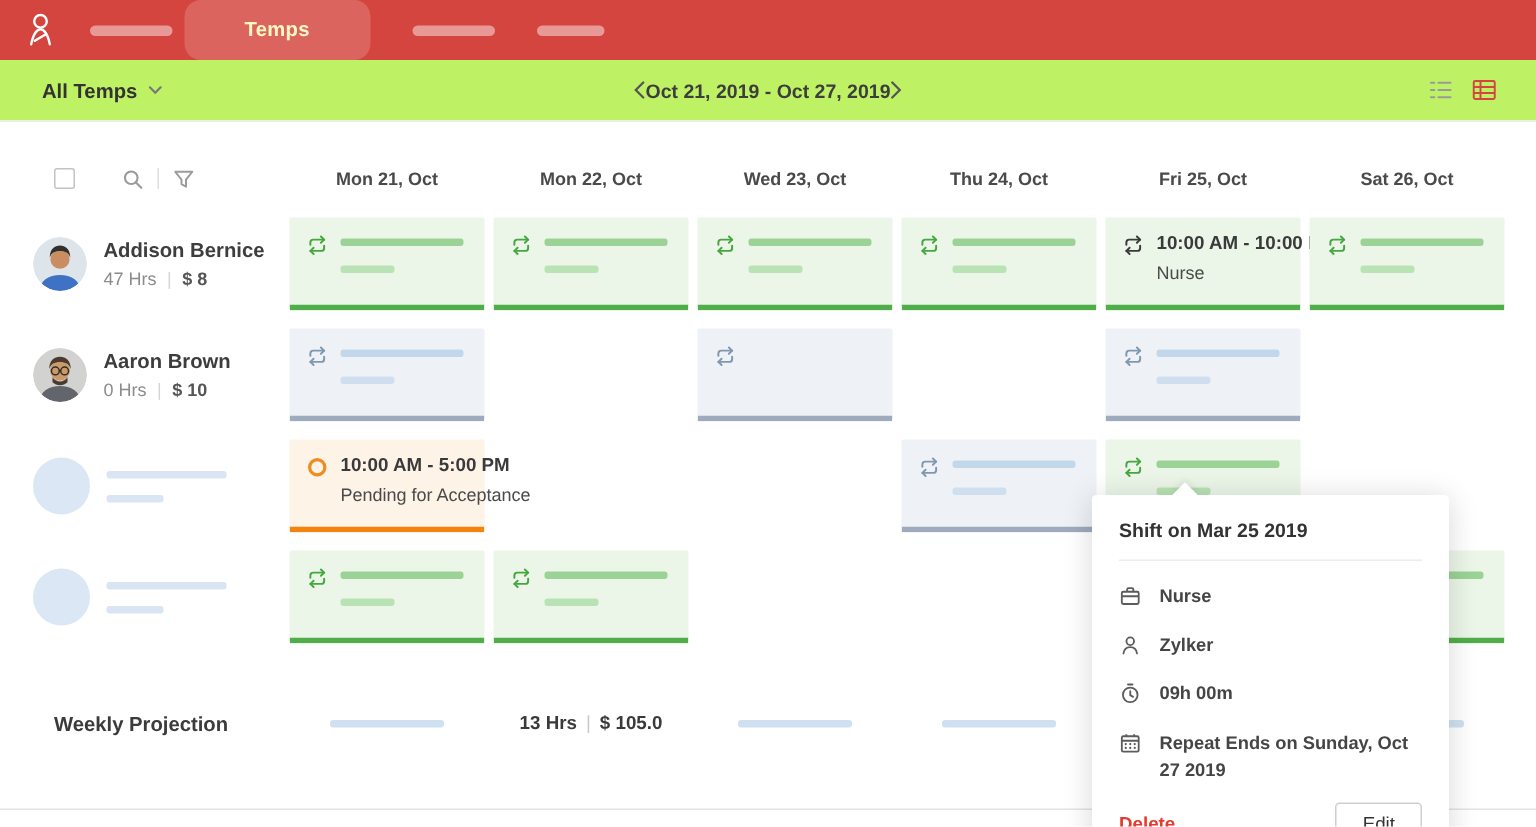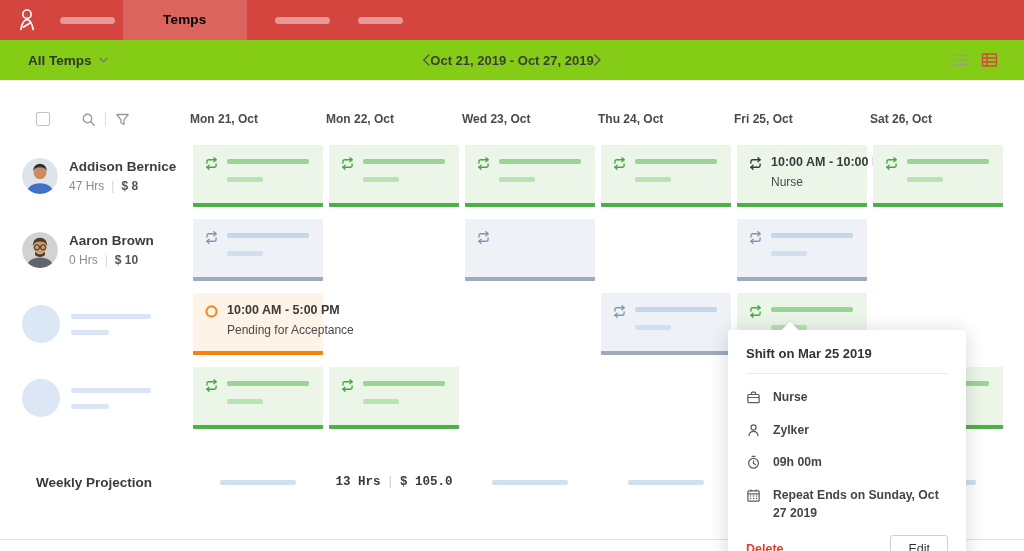--- a/index.html
+++ b/index.html
@@ -7,41 +7,41 @@
   body { font-family:"Liberation Sans", sans-serif; background:#fff; position:relative; color:#3d3d3d; }
 
   
   .topbar { height:40px; background:#d5453f; display:flex; align-items:center; }
   .logo { margin-left:14px; width:26px; height:26px; flex:none; }
   .nav-skel { height:7px; border-radius:4px; background:rgba(255,255,255,.45); flex:none; }
   .nav-skel.w1 { width:55px; margin-left:20px; }
   .nav-skel.w2 { width:55px; margin-left:28px; }
   .nav-skel.w3 { width:45px; margin-left:28px; }
   .top-tab { margin-left:8px; height:40px; line-height:40px; padding:0 40px; background:rgba(255,255,255,.17);
-             color:#000000; font-size:13.5px; font-weight:700; letter-spacing:.2px; cursor:pointer; }
+             color:#fef9c3; font-size:13.5px; font-weight:700; letter-spacing:.2px; cursor:pointer;border-radius:11px; }
 
   
-  .toolbar { height:41px; background:#84cc16; border-bottom:1px solid #ededed; display:flex; align-items:center; position:relative; }
+  .toolbar { height:41px; background:#bef264; border-bottom:1px solid #ededed; display:flex; align-items:center; position:relative; }
   .team-select { margin-left:28px; font-size:13.5px; font-weight:600; color:#333; display:flex; align-items:center; gap:7px; cursor:pointer; }
   .caret { width:9px; height:6px; }
   .date-nav { position:absolute; left:50%; transform:translateX(-50%); display:flex; align-items:center; }
   .date-nav .chev { width:8px; height:12px; cursor:pointer; }
   .date-range { font-size:13px; color:#3d3d3d; font-weight:600; }
   .view-icons { position:absolute; right:26px; display:flex; align-items:center; gap:12px; }
   .view-icons .vicon { width:17px; height:16px; cursor:pointer; }
 
   
   .grid-head, .g-row, .weekly { display:grid; grid-template-columns:190px repeat(6,136px); }
   .grid-head { margin-top:18px; height:40px; align-items:center; }
   .left-controls { display:flex; align-items:center; padding-left:36px; }
   .checkbox { width:14px; height:14px; border:1px solid #c3c3c3; border-radius:2px; background:#fff; cursor:pointer; }
   .lc-sep { width:1px; height:14px; background:#ddd; margin:0 9px; }
   .lc-icon { width:15px; height:15px; cursor:pointer; }
   .lc-icon.search { margin-left:31px; }
-  .col-head { font-size:12px; font-weight:700; color:#4a4a4a; }
+  .col-head { text-align:center; font-size:12px; font-weight:700; color:#4a4a4a; }
 
   .g-row { height:74px; }
   .emp-cell { display:flex; align-items:center; padding-left:22px; gap:11px; }
   .avatar { width:36px; height:36px; border-radius:50%; overflow:hidden; flex:none; }
   .avatar.ph { width:38px; height:38px; background:#dbe7f4; }
   .emp-name { font-size:13.5px; font-weight:700; color:#3d3d3d; }
   .emp-meta { font-size:12px; margin-top:5px; color:#8b8b8b; }
   .emp-meta .sep { color:#d5d5d5; margin:0 7px; }
   .emp-meta .rate { color:#555; font-weight:600; }
   .emp-skel .b1 { width:80px; height:5px; border-radius:2px; background:#d9e5f2; }
@@ -60,21 +60,21 @@
   .cell.green .sk1 { background:#9ad395; } .cell.green .sk2 { background:#b9e3b4; }
   .cell.blue  .sk1 { background:#c3d7ea; } .cell.blue  .sk2 { background:#cfdff0; }
   .sk1 { height:5px; width:82px; border-radius:2px; margin-top:4px; }
   .sk2 { height:5px; width:36px; border-radius:2px; margin-top:13px; }
   .ev1 { font-size:12.5px; font-weight:700; color:#3a3a3a; white-space:nowrap; }
   .ev2 { font-size:12px; color:#4a4a4a; margin-top:6px; white-space:nowrap; }
 
   
   .weekly { margin-top:24px; height:46px; align-items:center; }
   .weekly-label { padding-left:36px; font-size:13.5px; font-weight:700; color:#3b3b3b; }
-  .wk-cell { display:flex; justify-content:center; align-items:flex-start;font-family:Liberation Mono, monospace; }
+  .wk-cell { display:flex; justify-content:center; align-items:flex-start; }
   .wk-bar { width:76px; height:5px; border-radius:2px; background:#cfe1f1; }
   .wk-val { font-size:12.5px; font-weight:700; color:#3a3a3a; white-space:nowrap; }
   .wk-val .sep { color:#c9c9c9; font-weight:400; margin:0 6px; }
 
   .bottom-line { position:absolute; left:0; right:0; top:539px; height:1px; background:#e3e3e3; }
 
   
   .popover { position:absolute; left:728px; top:330px; width:238px; background:#fff; border-radius:3px;
              box-shadow:0 2px 20px rgba(0,0,0,.16); padding:16px 18px 18px; z-index:10; }
   .popover::before { content:""; position:absolute; top:-6px; left:56px; width:12px; height:12px; background:#fff;

